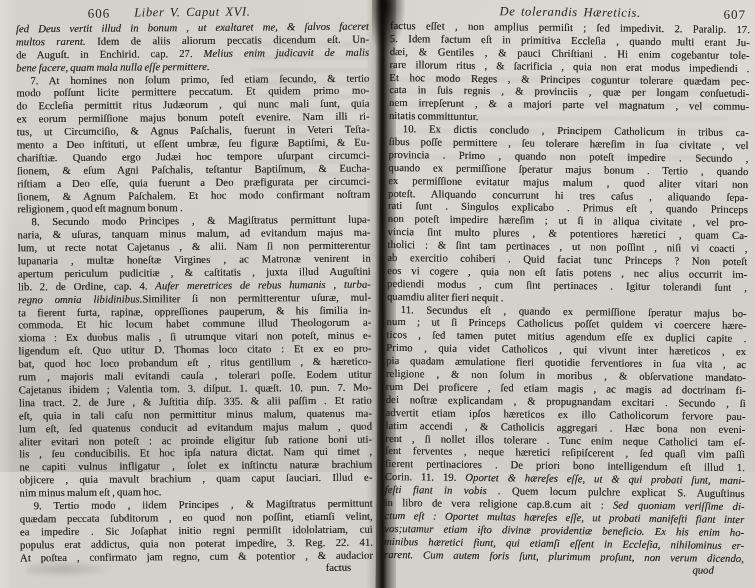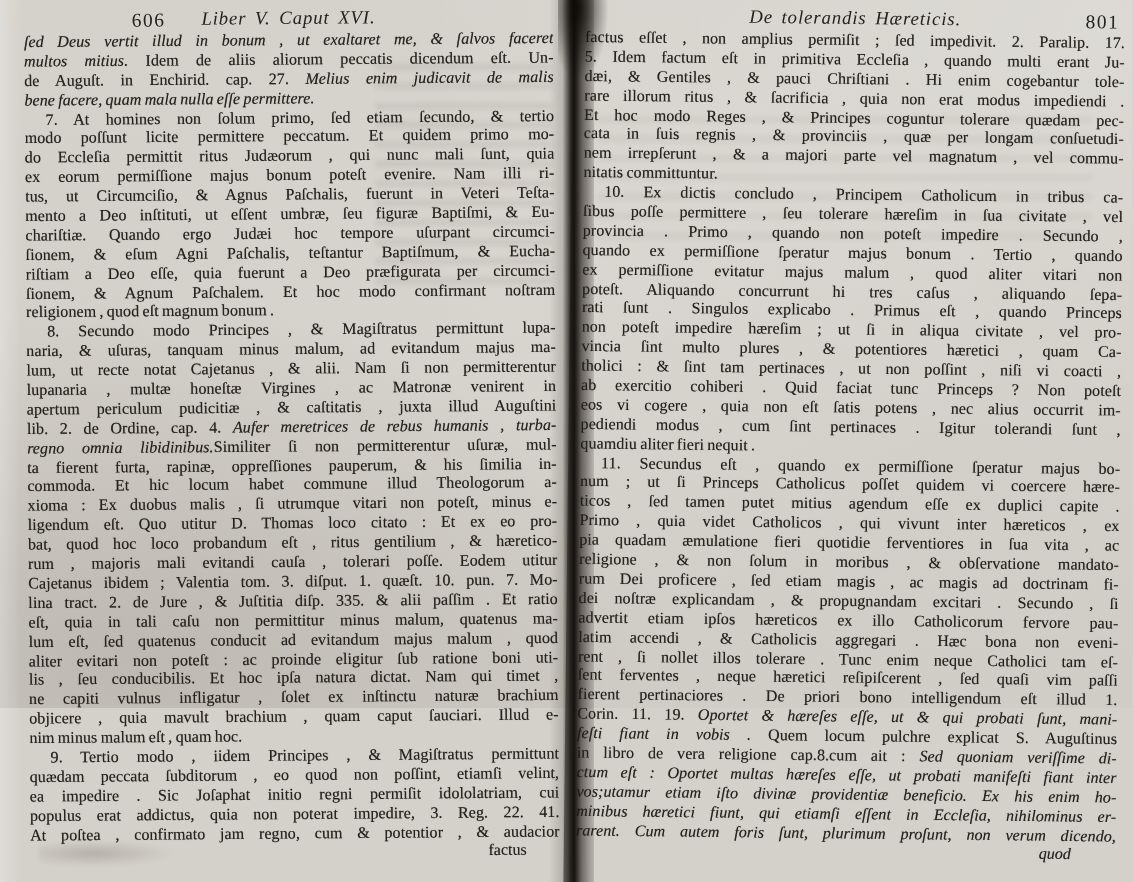--- a/index.html
+++ b/index.html
@@ -90,21 +90,21 @@
   <div class="bleed b2"></div>
   <div class="smudge"></div>
 
   <div class="page left">
     <div class="pagehead">
       <span class="pagenum ln">606</span>
       <span class="runhead">Liber V. Caput XVI.</span>
     </div>
     <div class="lines">
         <div class="line"><span class="it">ſed Deus vertit illud in bonum , ut exaltaret me, &amp; ſalvos faceret</span></div>
-        <div class="line"><span class="it">multos mitius.</span><span> Idem de aliis aliorum peccatis dicendum eſt. Un-</span></div>
+        <div class="line"><span class="it">multos rarent.</span><span> Idem de aliis aliorum peccatis dicendum eſt. Un-</span></div>
         <div class="line"><span>de Auguſt. in Enchirid. cap. 27. </span><span class="it">Melius enim judicavit de malis</span></div>
         <div class="line nj"><span class="it">bene facere, quam mala nulla eſſe permittere.</span></div>
         <div class="line ind"><span>7. At homines non ſolum primo, ſed etiam ſecundo, &amp; tertio</span></div>
         <div class="line"><span>modo poſſunt licite permittere peccatum.  Et quidem primo mo-</span></div>
         <div class="line"><span>do Eccleſia permittit ritus Judæorum , qui nunc mali ſunt, quia</span></div>
         <div class="line"><span>ex eorum permiſſione majus bonum poteſt evenire.  Nam illi ri-</span></div>
         <div class="line"><span>tus, ut Circumciſio, &amp; Agnus Paſchalis, fuerunt in Veteri Teſta-</span></div>
         <div class="line"><span>mento a Deo inſtituti, ut eſſent umbræ, ſeu figuræ Baptiſmi, &amp; Eu-</span></div>
         <div class="line"><span>chariſtiæ.  Quando ergo Judæi hoc tempore uſurpant circumci-</span></div>
         <div class="line"><span>ſionem, &amp; eſum Agni Paſchalis, teſtantur Baptiſmum, &amp; Eucha-</span></div>
@@ -141,21 +141,21 @@
       </div>
     <div class="catchword">factus</div>
   </div>
 
   <div class="gutter"></div>
   <div class="gutter-top-blot"></div>
 
   <div class="page right">
     <div class="pagehead">
       <span class="runhead">De tolerandis Hæreticis.</span>
-      <span class="pagenum rn">801</span>
+      <span class="pagenum rn">607</span>
     </div>
     <div class="lines">
         <div class="line"><span>factus eſſet ,  non amplius permiſit ;  ſed impedivit. 2. Paralip. 17.</span></div>
         <div class="line"><span>5. Idem factum eſt in primitiva Eccleſia , quando multi erant Ju-</span></div>
         <div class="line"><span>dæi,  &amp; Gentiles , &amp; pauci Chriſtiani .  Hi enim cogebantur tole-</span></div>
         <div class="line"><span>rare illorum ritus , &amp; ſacrificia , quia non erat modus impediendi .</span></div>
         <div class="line"><span>Et hoc modo Reges , &amp; Principes coguntur tolerare quædam pec-</span></div>
         <div class="line"><span>cata in ſuis  regnis ,  &amp; provinciis ,  quæ per longam  conſuetudi-</span></div>
         <div class="line"><span>nem irrepſerunt ,  &amp; a majori parte vel magnatum ,  vel commu-</span></div>
         <div class="line nj"><span>nitatis  committuntur.</span></div>

